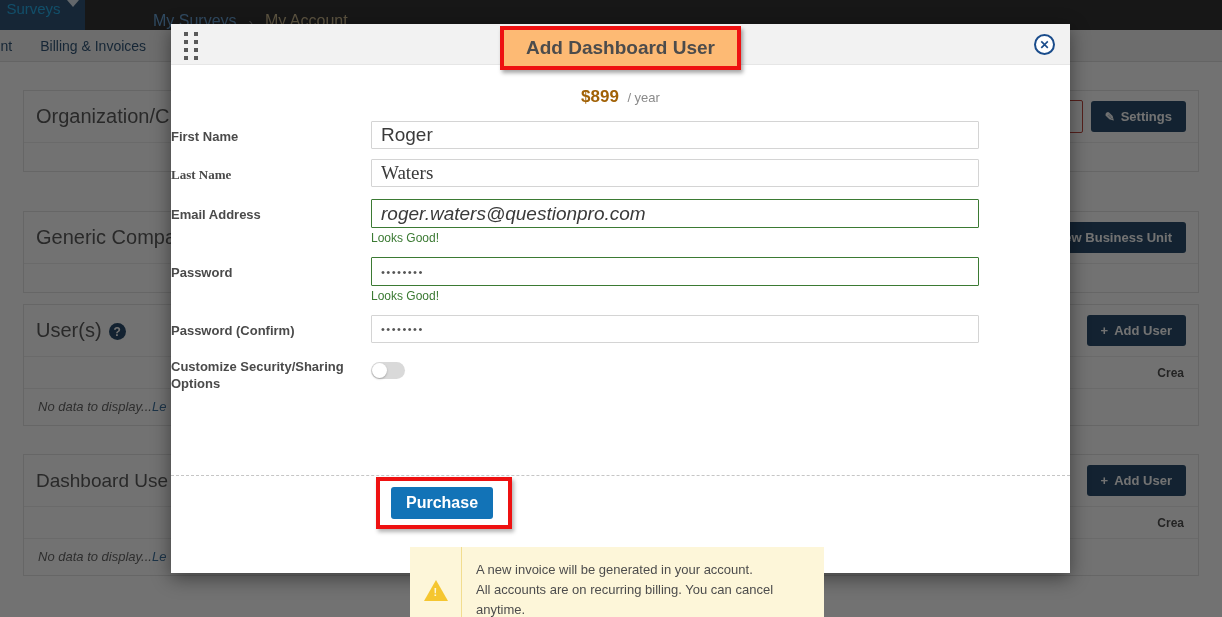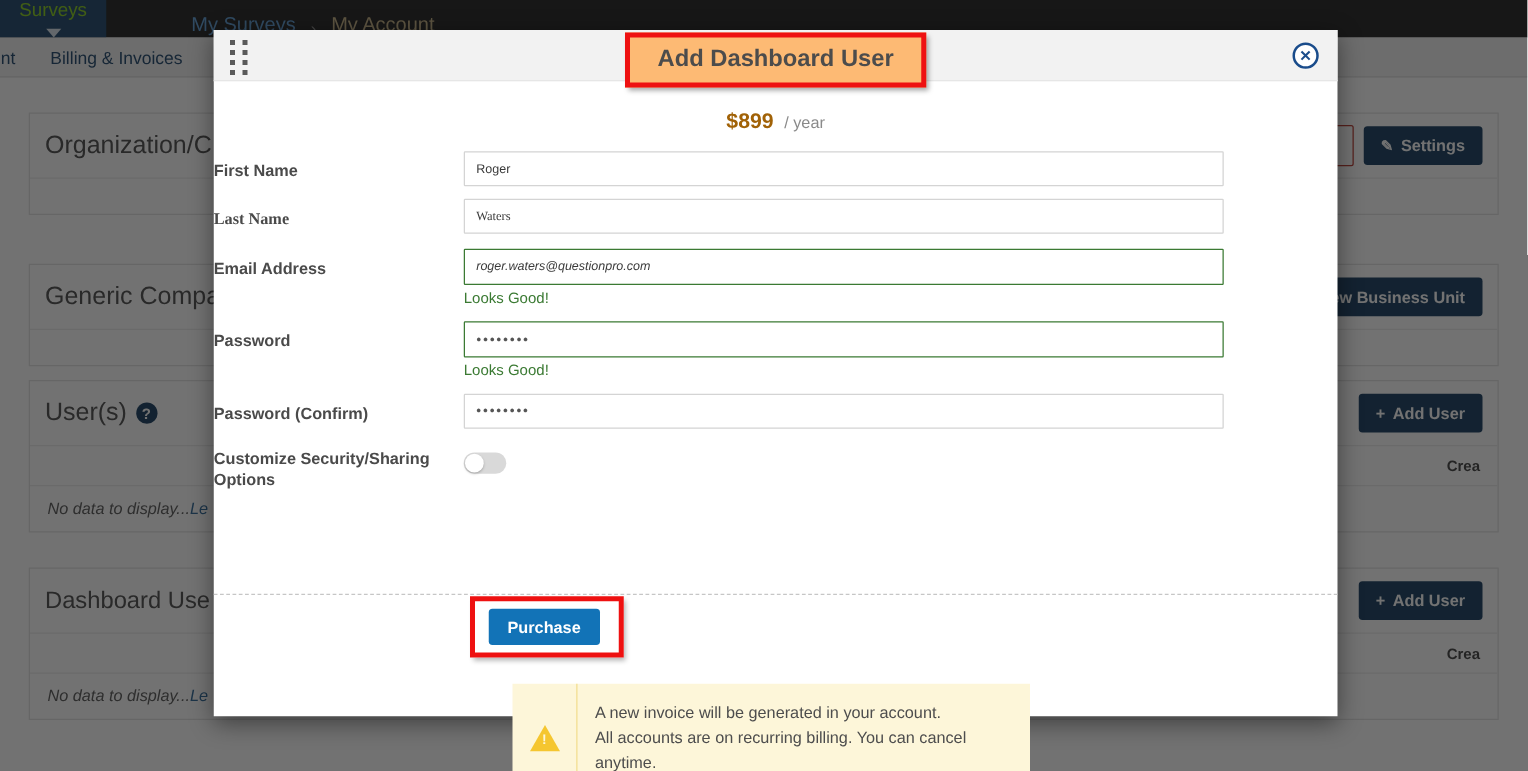--- a/index.html
+++ b/index.html
@@ -14,22 +14,22 @@
   
   .bg-layer { position: absolute; inset: 0; background: #ffffff; }
 
   .topbar {
     position: absolute; top: 0; left: 0; width: 1222px; height: 30px;
     background: #1c1c1c;
   }
   .topbar-brand {
     position: absolute; top: 0; left: 0; width: 85px; height: 30px;
     background: #1b4369;
-    display: flex; align-items: center; justify-content: center; gap: 6px;
-    color: #84cc16; font-size: 15px; flex-direction: column;
+    display: flex; justify-content: center; gap: 6px;
+    color: #0ea5e9; font-size: 15px;
   }
   .caret-down {
     width: 0; height: 0; border-left: 6px solid transparent;
     border-right: 6px solid transparent; border-top: 7px solid #d9e4ee;
   }
   .crumbs {
     position: absolute; top: 0; left: 105px; height: 30px;
     display: flex; align-items: flex-end; gap: 12px;
     font-size: 16px;
     margin-left: 48px;
@@ -160,21 +160,21 @@
     display: flex; align-items: flex-start; margin-bottom: 10px;
   }
   .form-label {
     width: 200px; text-align: left; padding-right: 18px; padding-top: 8px;
     font-size: 13px; font-weight: bold; color: #4a4a4a; line-height: 1.3;
   }
   .field-col { width: 608px; }
   .field {
     width: 608px; height: 28px; border: 1px solid #d4d4d4; background: #fff;
     display: flex; align-items: center; padding: 0 9px;
-    font-size: 10px; color: #3a3a3a; border-radius: 1px;
+    font-size: 19px; color: #3a3a3a; border-radius: 1px;
   }
   .field.valid { border: 1px solid #3b7a33; height: 29px; font-style: italic; }
   .field.dots { letter-spacing: 1.5px; color: #555; font-size: 11px; }
   .hint-ok { font-size: 12px; color: #3b7a33; margin-top: 3px; }
 
   .toggle-wrap { padding-top: 5px; }
   .toggle {
     width: 34px; height: 17px; border-radius: 9px; background: #d9d9d9;
     position: relative; display: block;
   }
@@ -188,21 +188,21 @@
     position: absolute; left: 0; right: 0; top: 410px;
     border-top: 1px dashed #c6c6c6;
   }
 
   .purchase-wrap {
     position: absolute; left: 205px; top: 412px;
     border: 4px solid #ee1111; background: #ffffff; padding: 6px 15px 6px 11px;
     box-shadow: 2px 3px 4px rgba(0,0,0,0.3);
   }
   .purchase-btn {
-    background: #1273b7; color: #ffffff; font-size: 13px; font-weight: bold;
+    background: #1273b7; color: #ffffff; font-size: 16px; font-weight: bold;
     padding: 7px 15px; border-radius: 3px; display: inline-block;
   }
 
   .notice {
     position: absolute; left: 239px; top: 482px; width: 414px;
     background: #fdf6d9; display: flex; align-items: stretch;
   }
   .notice-icon {
     width: 52px; display: flex; align-items: center; justify-content: center;
     border-right: 1px solid #f2dd8f;

